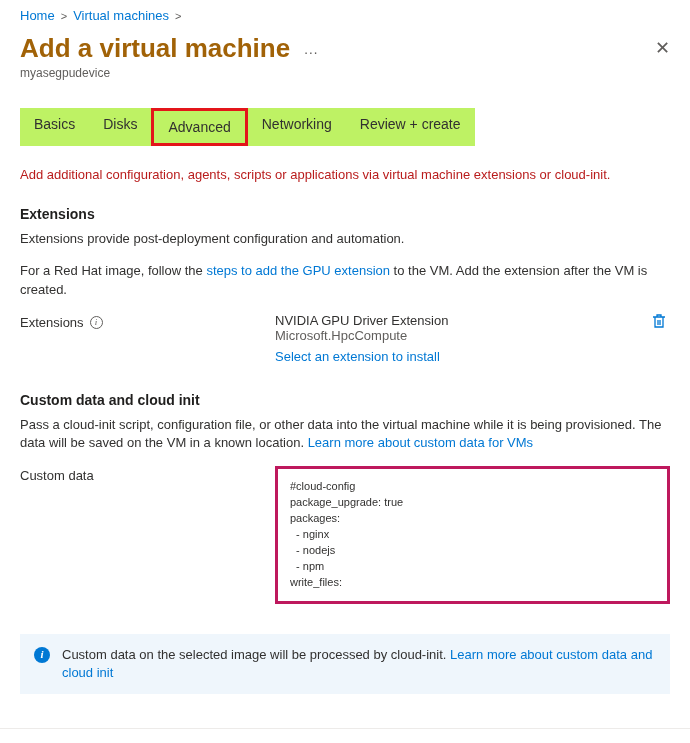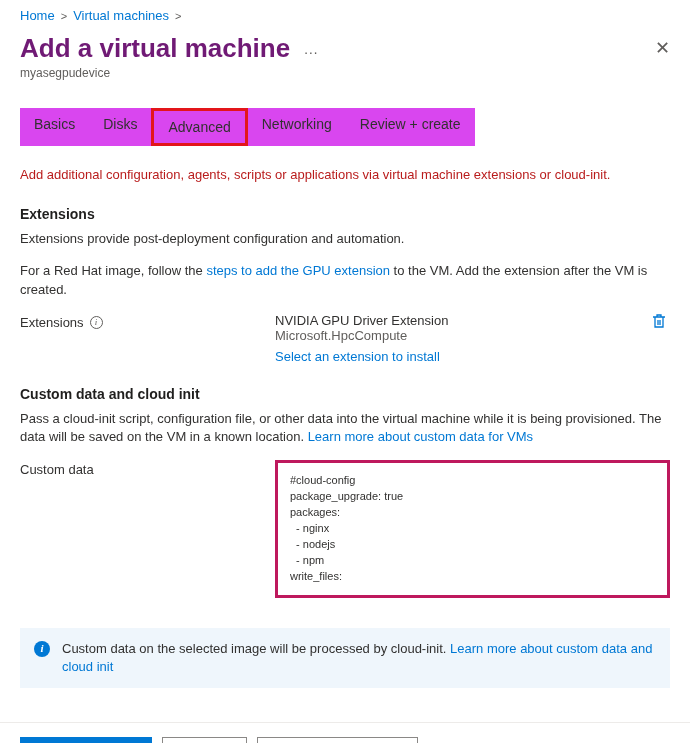--- a/index.html
+++ b/index.html
@@ -8,39 +8,39 @@
     font-size: 13px;
     color: #323130;
     background: #fff;
     width: 690px;
   }
   .container { padding: 8px 20px 16px 20px; }
   .breadcrumb { font-size: 13px; margin-bottom: 10px; display: flex; align-items: center; gap: 6px; }
   .breadcrumb a { color: #0078d4; text-decoration: none; cursor: pointer; }
   .breadcrumb .chev { color: #605e5c; font-size: 11px; }
   .header-row { display: flex; align-items: flex-start; justify-content: space-between; }
-  .title { font-size: 26px; font-weight: 600; color: #701a75; }
+  .title { font-size: 26px; font-weight: 600; color: #a16207; }
   .title-dots { font-size: 14px; color: #605e5c; margin-left: 10px; }
   .close-x { font-size: 18px; color: #605e5c; cursor: pointer; padding: 4px 0 0 0; font-weight: 300; }
   .subtitle { font-size: 12px; color: #605e5c; margin-top: 2px; margin-bottom: 28px; }
   .tabs { display: flex; gap: 0; border-bottom: none; margin-bottom: 20px; }
-  .tab { padding: 8px 14px; font-size: 14px; color: #323130; cursor: pointer; background: #d946ef; }
+  .tab { padding: 8px 14px; font-size: 14px; color: #323130; cursor: pointer; background: #bef264; }
   .tab.highlighted { border: 3px solid #e3151a; }
   .desc { font-size: 13px; color: #b91c1c; line-height: 1.4; margin-bottom: 22px; }
   .section-title { font-weight: 600; font-size: 14px; margin-bottom: 4px; color: #201f1e; }
   .section-text { font-size: 13px; line-height: 1.4; margin-bottom: 14px; margin-top: 8px; }
   a.link { color: #0078d4; text-decoration: none; cursor: pointer; }
   .row { display: flex; align-items: flex-start; margin-bottom: 6px; }
   .label-col { width: 255px; font-size: 13px; display: flex; align-items: center; gap: 6px; padding-top: 2px; }
   .info-circle { display:inline-flex; width:13px; height:13px; border:1px solid #605e5c; border-radius:50%; align-items:center; justify-content:center; font-size:9px; color:#605e5c; font-style: italic; font-family: Georgia, serif; }
   .value-col { flex: 1; }
   .ext-name { font-size: 13px; }
   .ext-pub { font-size: 13px; color: #605e5c; }
   .trash { color: #0078d4; cursor: pointer; padding-right: 4px; font-size: 16px; }
-  .select-link { color:#0078d4; font-size:13px; cursor:pointer; margin-left:255px; display:block; margin-top:4px; margin-bottom: 22px; }
+  .select-link { color:#0078d4; font-size:13px; cursor:pointer; margin-left:255px; display:block; margin-top:4px; margin-bottom: 28px; }
   .custom-box { border: 3px solid #be185d; padding: 10px 12px; font-size: 11px; line-height: 1.45; font-family: "Segoe UI", sans-serif; white-space: pre; min-height: 130px; }
   .cloud-init-row { display:flex; align-items:flex-start; margin-bottom: 30px; }
   .info-banner { background: #eff6fc; padding: 12px 14px; display:flex; gap:12px; font-size:13px; line-height:1.4; margin: 6px 0 18px 0; }
   .info-icon { width:16px; height:16px; border-radius:50%; background:#0078d4; color:#fff; display:flex; align-items:center; justify-content:center; font-size:11px; font-weight:600; font-style: italic; font-family: Georgia, serif; flex-shrink:0; margin-top:1px; }
   .separator { border-top: 1px solid #edebe9; margin: 0 -20px; }
   .footer { padding: 14px 20px; display:flex; gap: 10px; }
   .btn { font-size: 13px; padding: 6px 16px; border: 1px solid #8a8886; background:#fff; color:#323130; cursor:pointer; font-family: inherit; }
   .btn.primary { background:#0078d4; border-color:#0078d4; color:#fff; font-weight:600; }
 </style>
 </head>

